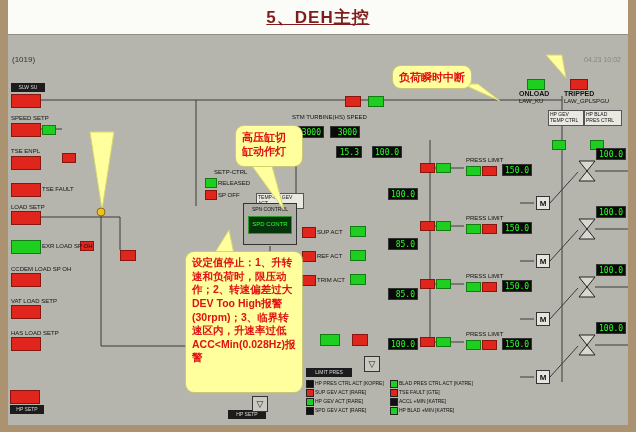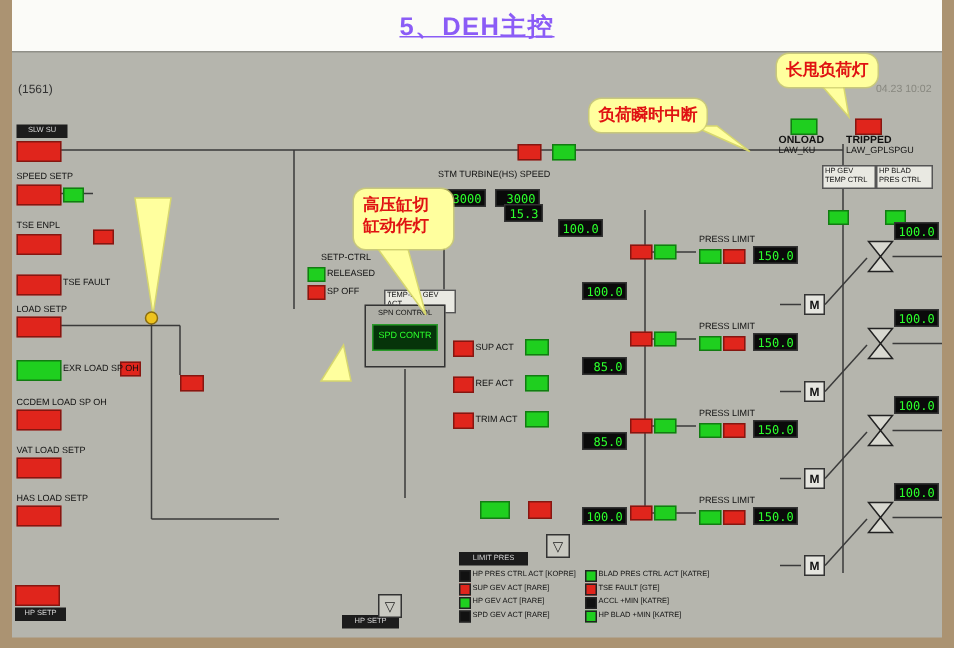--- a/index.html
+++ b/index.html
@@ -1,19 +1,19 @@
 <!DOCTYPE html>
 <html><head>
 <meta charset="utf-8">
 <style>
   html,body{margin:0;padding:0;}
   body{width:636px;height:432px;overflow:hidden;font-family:"Liberation Sans",sans-serif;}
   #page{position:relative;width:636px;height:432px;background:#ab9372;overflow:hidden;}
   #title-strip{position:absolute;left:8px;top:0;width:620px;height:34px;background:#fbfbf8;display:flex;align-items:center;justify-content:center;z-index:2;}
-  #title{color:#8b5cf6;font-size:17px;font-weight:bold;text-decoration:underline;letter-spacing:1px;}
+  #title{color:#7f1d1d;font-size:17px;font-weight:bold;text-decoration:underline;letter-spacing:1px;}
   #hmi-bg{position:absolute;left:8px;top:34px;width:620px;height:390px;background:#b5b5ad;border-top:1px solid #8f8f88;z-index:0;}
   svg.overlay{position:absolute;left:0;top:0;z-index:1;pointer-events:none;}
   svg.tails{position:absolute;left:0;top:0;z-index:5;pointer-events:none;}
   #stage{position:absolute;left:0;top:0;width:636px;height:432px;z-index:2;}
   .blk{position:absolute;border:1px solid rgba(0,0,0,.4);}
   .lbl{position:absolute;font-size:6px;color:#101010;white-space:nowrap;line-height:1;}
   .strip{position:absolute;background:#1c1c1c;color:#d8d8d8;font-size:5px;line-height:9px;height:9px;text-align:center;white-space:nowrap;overflow:hidden;}
   .tag{position:absolute;background:#e9e9e2;border:1px solid #555;font-size:5px;line-height:1.15;padding:1px;color:#111;}
   .disp{position:absolute;background:#0a0a0a;color:#2cff2c;font-family:"DejaVu Sans Mono",monospace;font-size:8px;line-height:12px;height:12px;text-align:right;padding:0 2px;border:1px solid #333;box-sizing:border-box;}
   .mbox{position:absolute;width:14px;height:14px;background:#e5e5df;border:1px solid #333;font-size:8px;font-weight:bold;text-align:center;line-height:13px;color:#111;box-sizing:border-box;}
@@ -140,21 +140,21 @@
       <div class="lbl" style="left: 466px; top: 331px;">PRESS LIMIT</div>
       <div class="strip" style="left: 11px; top: 83px; width: 34px;">SLW SU</div>
       <div class="strip" style="left: 10px; top: 405px; width: 34px;">HP SETP</div>
       <div class="strip" style="left: 306px; top: 368px; width: 46px;">LIMIT PRES</div>
       <div class="strip" style="left: 228px; top: 410px; width: 38px;">HP SETP</div>
       <div class="tag" style="left: 548px; top: 110px; width: 32px;">HP GEV TEMP CTRL</div>
       <div class="tag" style="left: 584px; top: 110px; width: 34px;">HP BLAD PRES CTRL</div>
       <div class="tag" style="left: 256px; top: 193px; width: 44px;">TEMP-HP GEV ACT</div>
       <div class="disp" style="left: 294px; top: 126px; width: 30px;">3000</div>
       <div class="disp" style="left: 330px; top: 126px; width: 30px;">3000</div>
-      <div class="disp" style="left: 336px; top: 136px; width: 26px;">15.3</div>
+      <div class="disp" style="left: 336px; top: 146px; width: 26px;">15.3</div>
       <div class="disp" style="left: 372px; top: 146px; width: 30px;">100.0</div>
       <div class="disp" style="left: 388px; top: 188px; width: 30px;">100.0</div>
       <div class="disp" style="left: 388px; top: 238px; width: 30px;">85.0</div>
       <div class="disp" style="left: 388px; top: 288px; width: 30px;">85.0</div>
       <div class="disp" style="left: 388px; top: 338px; width: 30px;">100.0</div>
       <div class="disp" style="left: 502px; top: 164px; width: 30px;">150.0</div>
       <div class="disp" style="left: 502px; top: 222px; width: 30px;">150.0</div>
       <div class="disp" style="left: 502px; top: 280px; width: 30px;">150.0</div>
       <div class="disp" style="left: 502px; top: 338px; width: 30px;">150.0</div>
       <div class="disp" style="left: 596px; top: 148px; width: 30px;">100.0</div>
@@ -198,21 +198,21 @@
       <div class="lgd-sq" style="left: 390px; top: 398px; background: rgb(17, 17, 17);"></div>
       <div class="lgd-tx" style="left: 399px; top: 398px;">ACCL +MIN [KATRE]</div>
       <div class="lgd-sq" style="left: 390px; top: 407px; background: rgb(31, 207, 31);"></div>
       <div class="lgd-tx" style="left: 399px; top: 407px;">HP BLAD +MIN [KATRE]</div>
     </div>
 
   <div id="title-strip">
     <span id="title">5、DEH主控</span>
   </div>
 
-  <div id="screen-code">(1561)</div>
+  <div id="screen-code">(1019)</div>
   <div id="timestamp">04.23 10:02</div>
 
   <div class="status" style="left:519px">
     <div class="st1">ONLOAD</div>
     <div class="st2">LAW_KU</div>
   </div>
   <div class="status" style="left:564px">
     <div class="st1">TRIPPED</div>
     <div class="st2">LAW_GPLSPGU</div>
   </div>
@@ -226,14 +226,14 @@
     <polygon points="90,132 114,132 102,210" fill="#ffff9e" stroke="#d6d66e" stroke-width="1"></polygon>
     <polygon points="252,166 272,166 284,210" fill="#ffff9e" stroke="#d6d66e" stroke-width="1"></polygon>
     <polygon points="462,84 478,84 500,101" fill="#ffff9e" stroke="#d6d66e" stroke-width="1"></polygon>
     <polygon points="546,55 562,55 566,78" fill="#ffff9e" stroke="#d6d66e" stroke-width="1"></polygon>
     <polygon points="214,254 234,254 229,230" fill="#ffff9e" stroke="#d6d66e" stroke-width="1"></polygon>
     <circle cx="101" cy="212" r="4" fill="#eec31e" stroke="#8a6d10"></circle>
   </svg>
 
   <div class="callout" id="co-hpcut">高压缸切缸动作灯</div>
   <div class="callout nowrap" id="co-loadint">负荷瞬时中断</div>
-  <div class="callout nowrap" id="co-longload">长甩负荷灯</div>
+  <div class="callout" id="co-setpoint">设定值停止：1、升转速和负荷时，限压动作；2、转速偏差过大DEV Too High报警(30rpm)；3、临界转速区内，升速率过低ACC&lt;Min(0.028Hz)报警</div>
 </div>
 
 </body></html>

